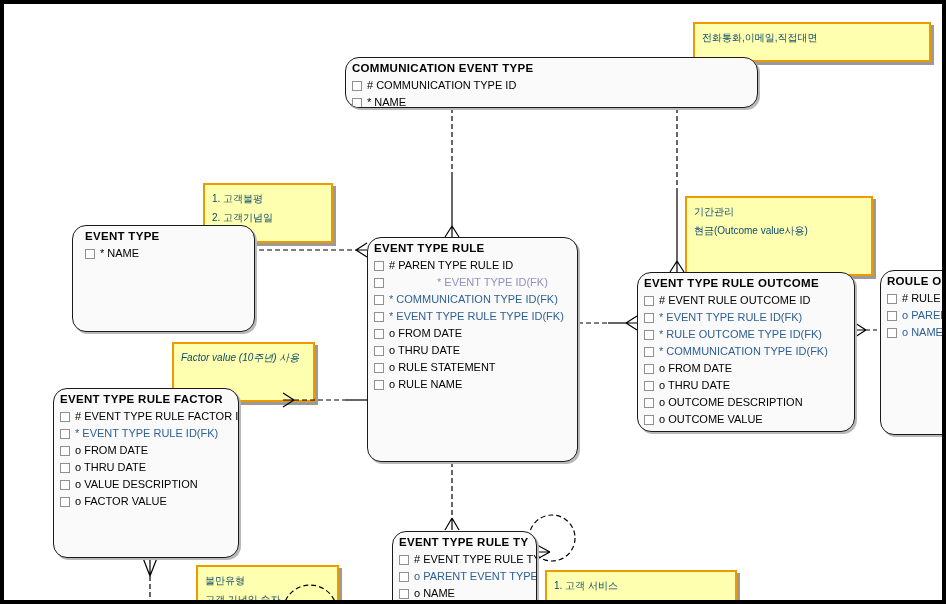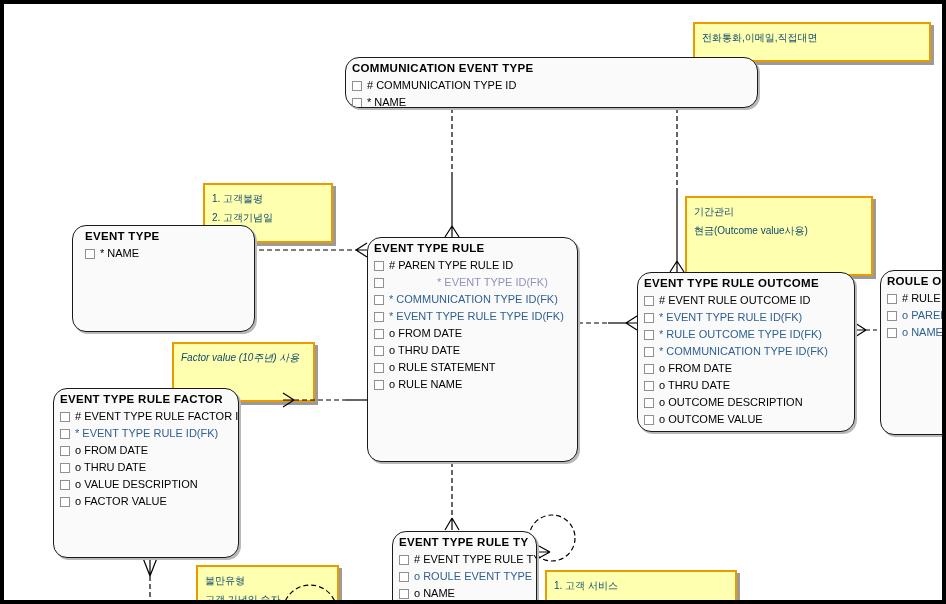--- a/index.html
+++ b/index.html
@@ -228,21 +228,21 @@
   </div>
 
   <div class="entity" style="left:392px;top:531px;width:145px;height:90px;">
     <div class="etitle">EVENT TYPE RULE TY</div>
     <div class="erow">
           <span class="chk"></span>
           <span class="atext"># EVENT TYPE RULE TY</span>
         </div>
     <div class="erow">
           <span class="chk"></span>
-          <span class="atext fk">o ROULE EVENT TYPE</span>
+          <span class="atext fk">o PARENT EVENT TYPE</span>
         </div>
     <div class="erow">
           <span class="chk"></span>
           <span class="atext">o NAME</span>
         </div>
   </div>
 
 </div>
 </div>
 

